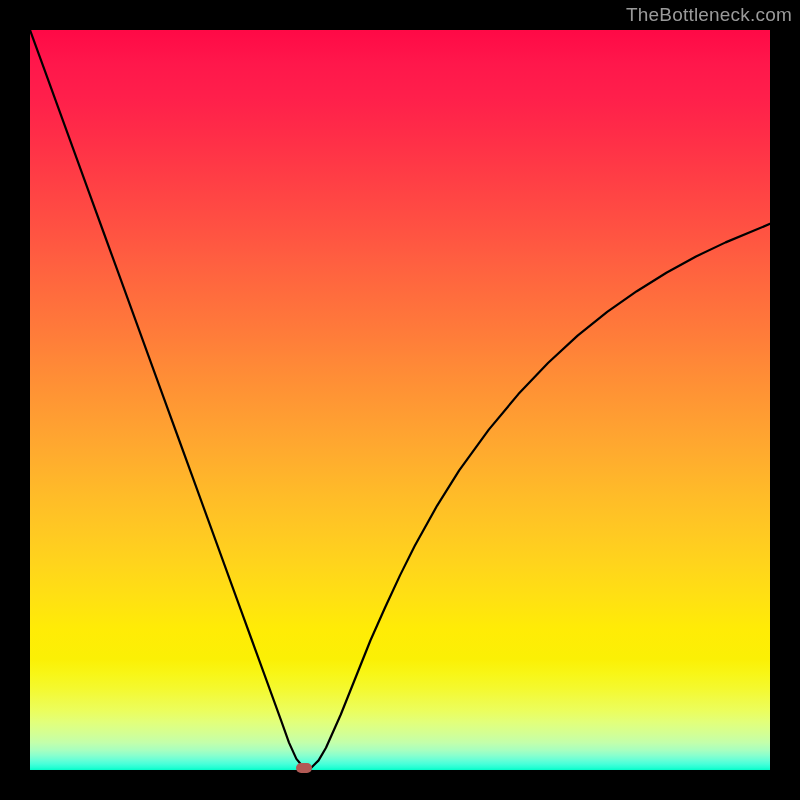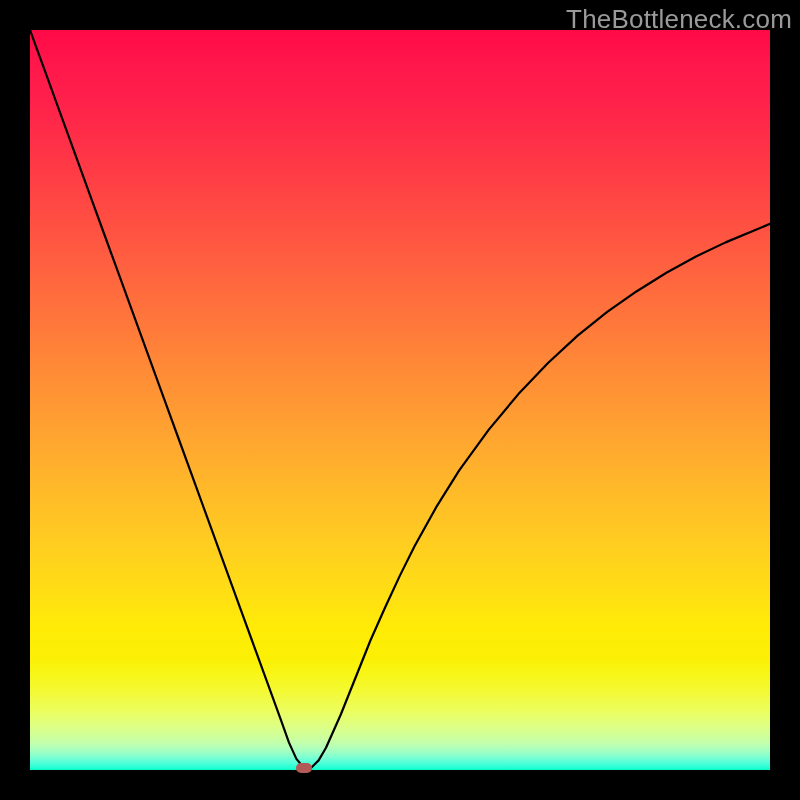--- a/index.html
+++ b/index.html
@@ -61,21 +61,21 @@
       #47ffd9 99.2%,
       #23fed3 99.7%,
       #05fbc9 100%
     );
   }
   .watermark {
     position: absolute;
     top: 4px;
     right: 8px;
     color: #9a9a9a;
-    font-size: 26px;
+    font-size: 19px;
     font-weight: 500;
     letter-spacing: 0.2px;
     z-index: 5;
   }
   svg.overlay {
     position: absolute;
     left: 30px;
     top: 30px;
     width: 740px;
     height: 740px;

